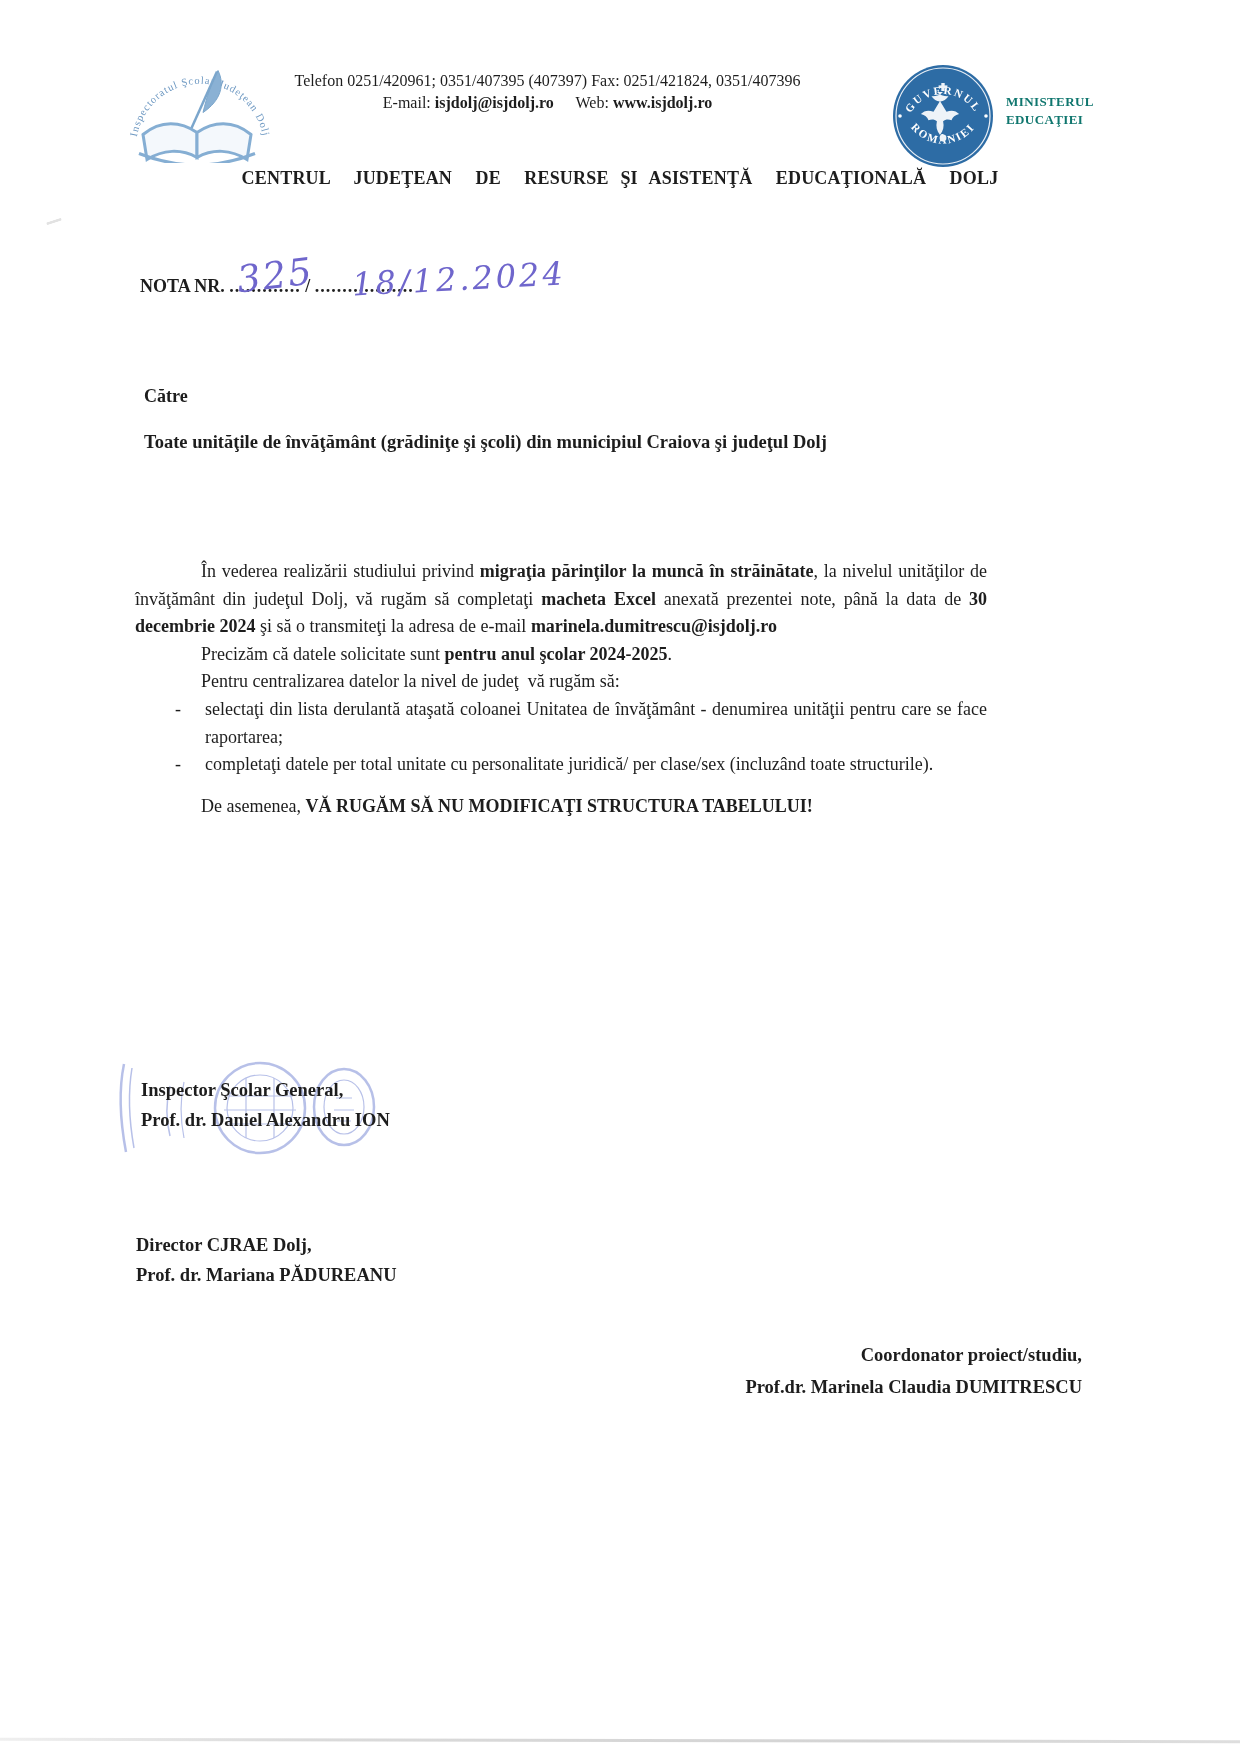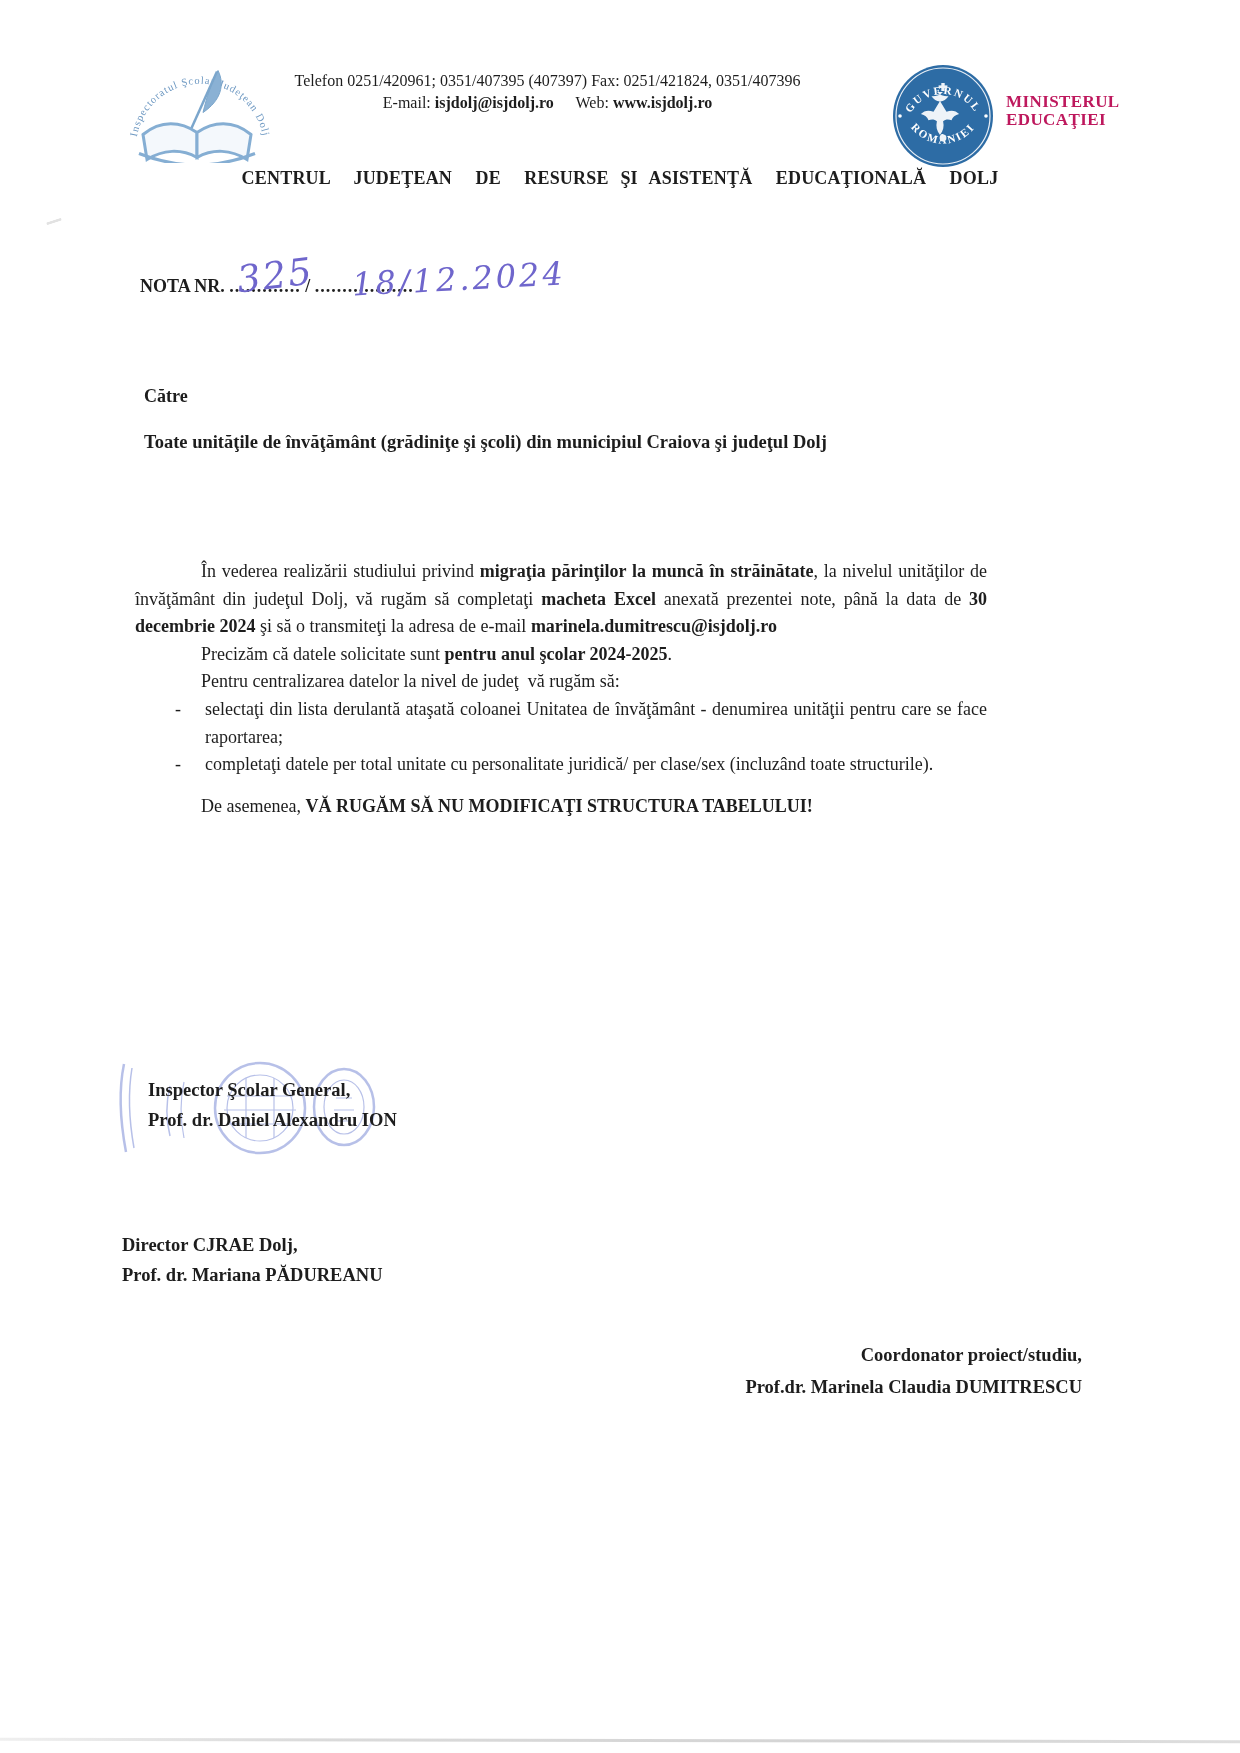--- a/index.html
+++ b/index.html
@@ -12,21 +12,21 @@
   .contact{position:absolute;left:275px;top:72px;width:545px;text-align:center;}
   .contact .c1{font-weight:bold;font-size:17px;margin-bottom:4px;}
   .contact .c2{font-size:16px;margin-bottom:4px;}
   .contact .c3{font-size:16px;}
   .contact .c3 .val{font-weight:bold;text-align:right;}
   .contact .c3 .lbl{font-weight:normal;}
   .contact .gap{display:inline-block;width:14px;}
   .seal{position:absolute;left:890px;top:62px;width:106px;height:108px;}
   .ministry{
     position:absolute;left:1006px;top:93px;width:140px;
-    font-weight:bold;font-size:17px;line-height:18px;color:#be185d;letter-spacing:.4px;
+    font-weight:bold;font-size:13px;line-height:18px;color:#0f766e;letter-spacing:.4px;
   }
   .org-title{
     position:absolute;left:0;top:168px;width:100%;text-align:center;
     font-weight:bold;font-size:18px;word-spacing:7px;letter-spacing:.2px;white-space:pre;
   }
   
   .nota{position:absolute;left:140px;top:276px;font-weight:bold;font-size:18px;}
   .nota .dots{letter-spacing:1px;}
   .hw{position:absolute;font-family:"DejaVu Serif", serif;font-style:italic;color:#6f66cc;}
   .hw-num{left:237px;top:254px;font-size:37px;transform:rotate(-7deg);letter-spacing:2px;}
@@ -40,22 +40,22 @@
   .par2,.par3,.par4{text-align:left;text-indent:66px;}
   .par3{white-space:pre-wrap;}
   .par4{margin-top:14px !important;}
   .bullets{margin:0;padding:0;list-style:none;}
   .bullets li{display:flex;padding-left:40px;}
   .bullets .marker{width:30px;flex:0 0 30px;}
   .bullets .btext{flex:1;text-align:justify;}
   
   .stamp{position:absolute;left:112px;top:1058px;width:265px;height:102px;opacity:.55;}
   .sig{font-weight:bold;font-size:18.5px;}
-  .sig-inspector{position:absolute;left:148px;top:1076px;line-height:29.5px;}
-  .sig-director{position:absolute;left:122px;top:1230px;line-height:30px;}
+  .sig-inspector{position:absolute;left:141px;top:1076px;line-height:29.5px;}
+  .sig-director{position:absolute;left:136px;top:1230px;line-height:30px;}
   .sig-coordinator{position:absolute;right:158px;top:1340px;text-align:right;line-height:31.5px;}
   
   .scan-line-bottom{
     position:absolute;left:0;top:1739px;width:1240px;height:3px;
     background:linear-gradient(90deg,#efefef,#dadada 25%,#d4d4d4 70%,#dedede);
     transform:rotate(0.12deg);
   }
   .scan-artifact-dash{
     position:absolute;left:46px;top:220px;width:16px;height:0;
     border-top:3px solid #cccccc;transform:rotate(-18deg);opacity:.55;border-radius:2px;

